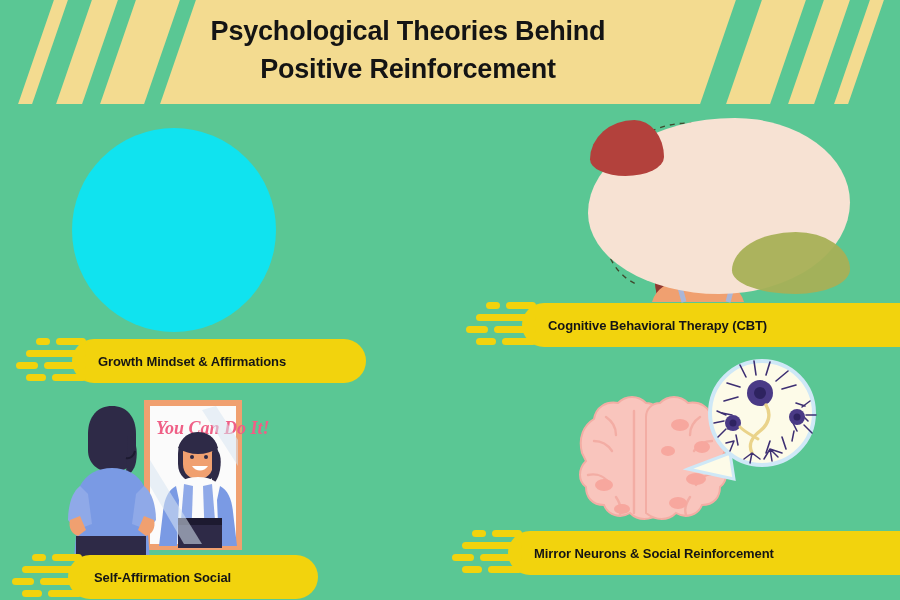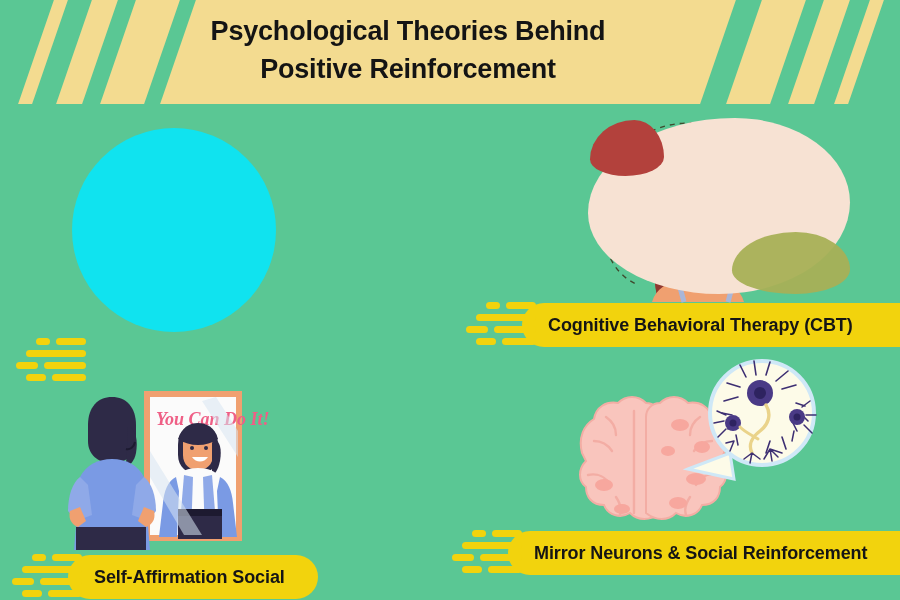--- a/index.html
+++ b/index.html
@@ -21,40 +21,40 @@
   }
   .hdr-title .l2{display:block;}
 
   
   .banner{position:absolute;display:flex;align-items:center;}
   .banner-pill{
     background:#f2d30d;border-radius:22px;height:44px;display:flex;align-items:center;
     padding:0 26px;box-sizing:border-box;
   }
   .banner-pill span{
-    font-weight:bold;font-size:18px;color:#151515;white-space:nowrap;letter-spacing:-0.1px;
+    font-weight:bold;font-size:13px;color:#151515;white-space:nowrap;letter-spacing:-0.1px;
   }
   .speedlines{position:relative;width:78px;height:58px;flex:none;}
   .speedlines i{position:absolute;display:block;height:7px;background:#f2d30d;border-radius:4px;}
 
   
   .ill-growth{position:absolute;left:72px;top:128px;width:204px;height:204px;}
   .gm-circle{position:absolute;inset:0;border-radius:50%;background:#10e3ef;}
 
   
   .ill-cbt{position:absolute;left:568px;top:112px;width:300px;height:200px;}
   .cbt-blob{position:absolute;left:20px;top:6px;width:262px;height:176px;background:#f7e2d3;
             border-radius:56% 44% 50% 50% / 54% 48% 52% 46%;}
   .cbt-red{position:absolute;left:22px;top:8px;width:74px;height:56px;background:#b3413c;
            border-radius:60% 40% 52% 48% / 70% 66% 34% 30%;}
   .cbt-olive{position:absolute;left:164px;top:120px;width:118px;height:62px;background:#a8b056;
              border-radius:54% 46% 46% 54% / 62% 60% 40% 38%;opacity:.95;}
 
   
-  .ill-mirror{position:absolute;left:66px;top:385px;width:218px;height:165px;}
+  .ill-mirror{position:absolute;left:66px;top:394px;width:218px;height:165px;}
 
   
   .ill-brain{position:absolute;left:560px;top:355px;width:270px;height:185px;}
 
   svg{display:block;overflow:visible;}
 </style>
 </head>
 <body>
 
 <div class="canvas">
@@ -122,20 +122,23 @@
 
   <div class="banner" style="left:8px;top:332px;">
     <div class="speedlines">
       <i style="left:28px;top:6px;width:14px;"></i>
       <i style="left:48px;top:6px;width:30px;"></i>
       <i style="left:18px;top:18px;width:60px;"></i>
       <i style="left:8px;top:30px;width:22px;"></i>
       <i style="left:36px;top:30px;width:42px;"></i>
       <i style="left:18px;top:42px;width:20px;"></i>
       <i style="left:44px;top:42px;width:34px;"></i>
+    </div>
+    <div class="banner-pill" style="margin-left:-14px;width:294px;">
+      <span>Growth Mindset &amp; Affirmations</span>
     </div>
   </div>
 
   <div class="ill-cbt">
     <div class="cbt-blob"></div>
     <div class="cbt-red"></div>
     <div class="cbt-olive"></div>
     <svg width="300" height="200" viewBox="0 0 300 200">
 
       <path d="M74 24c32-20 78-16 96 6" stroke="#3f4a2e" stroke-width="1.4" fill="none" stroke-dasharray="5 5"></path>

